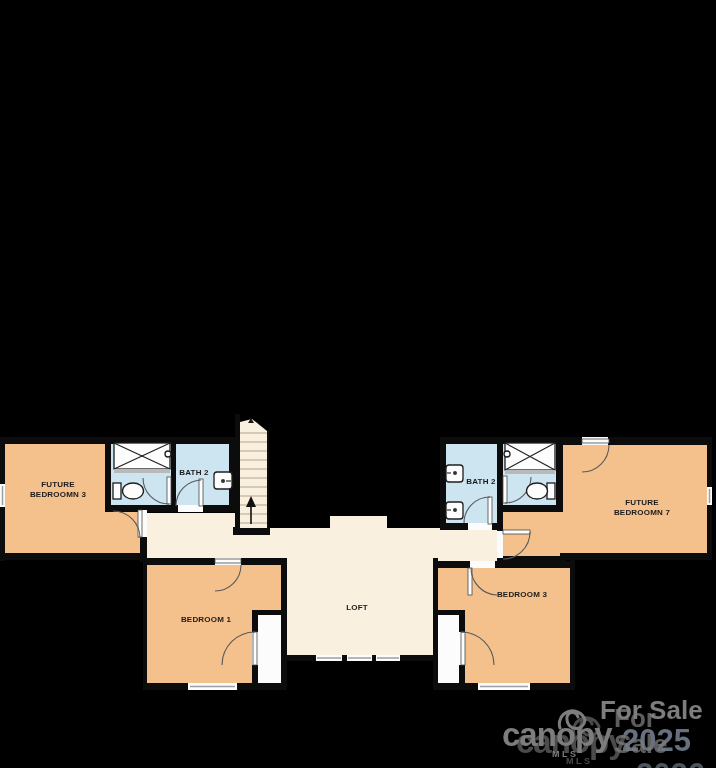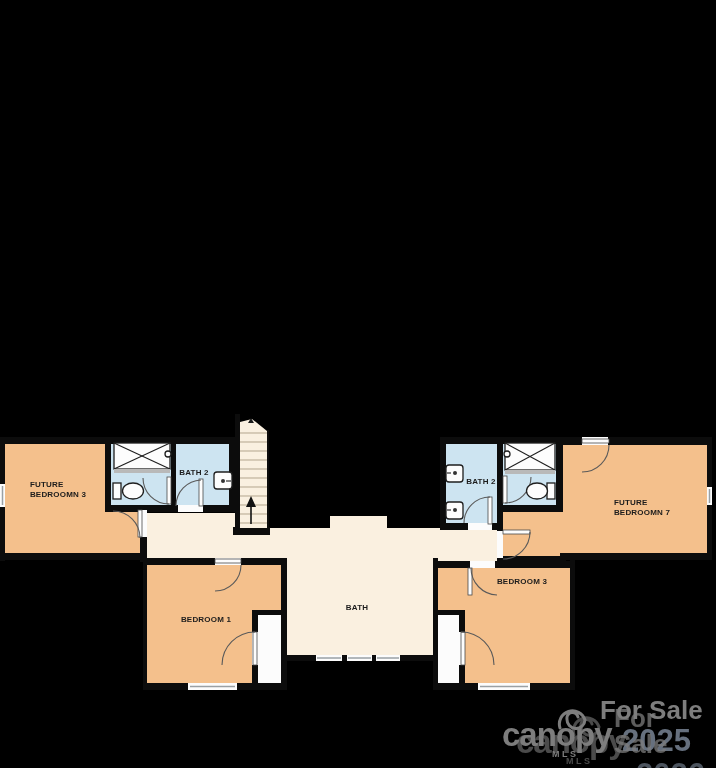--- a/index.html
+++ b/index.html
@@ -18,21 +18,21 @@
   .leaf{fill:#FDFDFD;stroke:#4a4a4a;stroke-width:.8;}
   .arc{fill:none;stroke:#5a5a5a;stroke-width:1.1;}
   .fix{fill:#FDFDFD;stroke:#1e1e1e;stroke-width:1.3;}
   .fixline{stroke:#1e1e1e;stroke-width:1.1;}
   .step{stroke:#b3a58d;stroke-width:1;}
   .winline{stroke:#9aa0a4;stroke-width:1.5;}
   
   .rm{
     position:absolute;transform:translate(-50%,-50%);
     font-size:8px;font-weight:bold;color:#1c1c1c;letter-spacing:.2px;
-    line-height:10px;text-align:left;white-space:nowrap;
+    line-height:10px;text-align:center;white-space:nowrap;
   }
   
   .wm-canopy{position:absolute;color:var(--c-watermark-gray,#7d7d7d);}
   .wm-canopy .brand{font-size:33px;font-weight:bold;letter-spacing:-1px;}
   .wm-canopy .sub{position:absolute;left:50px;top:33px;font-size:9px;font-weight:bold;letter-spacing:2.5px;}
   .wm-canopy .swirl{position:absolute;left:52px;top:-16px;}
   .wm-canopy.copy-b{opacity:.6;}
   .wm-sale{position:absolute;color:var(--c-watermark-gray,#7d7d7d);line-height:1;}
   .wm-sale .l1{font-size:26px;font-weight:bold;letter-spacing:0;}
   .wm-sale .l2{font-size:31px;font-weight:bold;margin-top:2px;margin-left:22px;color:var(--c-watermark-year,#66707e);}
@@ -231,23 +231,23 @@
     <div>FUTURE</div>
     <div>BEDROOMN 3</div>
   </div>
   <div class="rm" style="left:194px;top:473px;">
     <span>BATH 2</span>
   </div>
   <div class="rm" style="left:206px;top:620px;">
     <span>BEDROOM 1</span>
   </div>
   <div class="rm" style="left:357px;top:608px;">
-    <span>BATH</span>
-  </div>
-  <div class="rm" style="left:522px;top:582px;">
+    <span>LOFT</span>
+  </div>
+  <div class="rm" style="left:522px;top:595px;">
     <span>BEDROOM 3</span>
   </div>
   <div class="rm" style="left:481px;top:482px;">
     <span>BATH 2</span>
   </div>
   <div class="rm" style="left:642px;top:508px;">
     <div>FUTURE</div>
     <div>BEDROOMN 7</div>
   </div>
 

